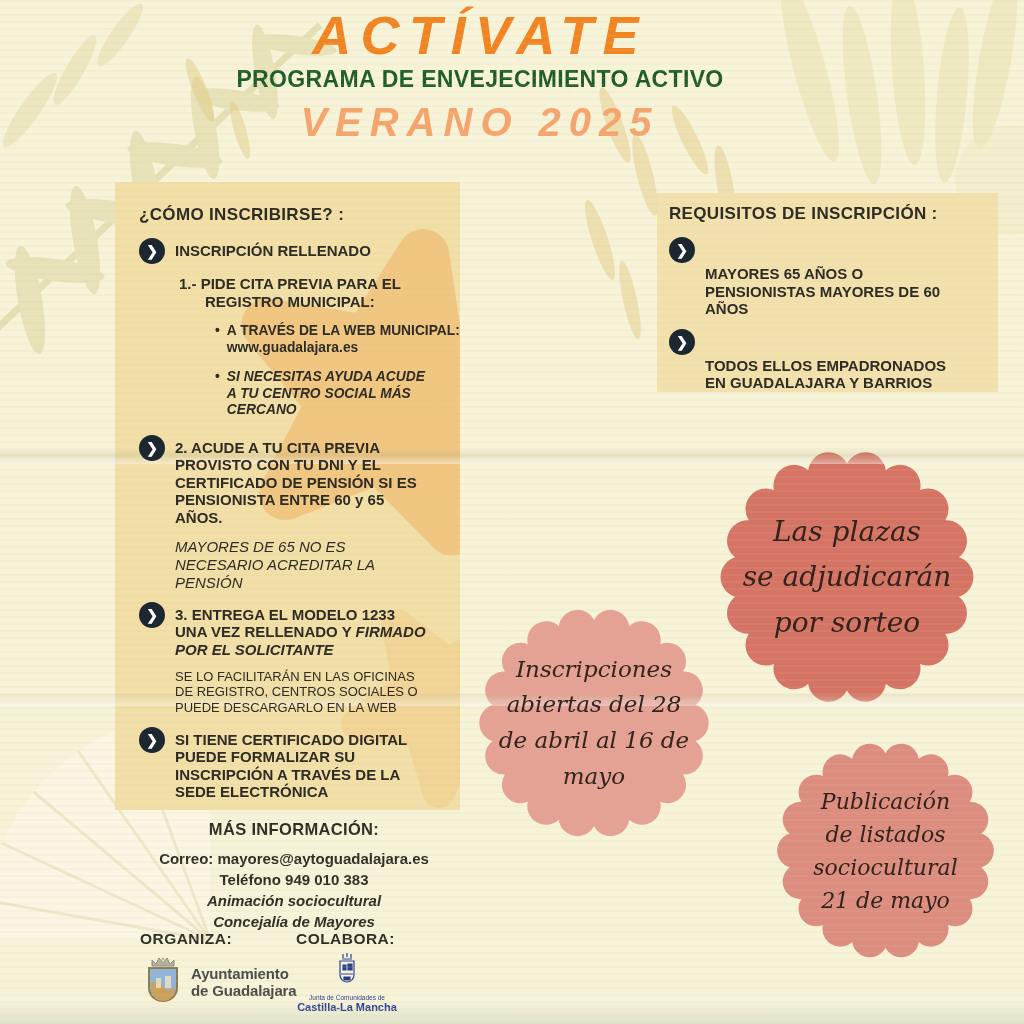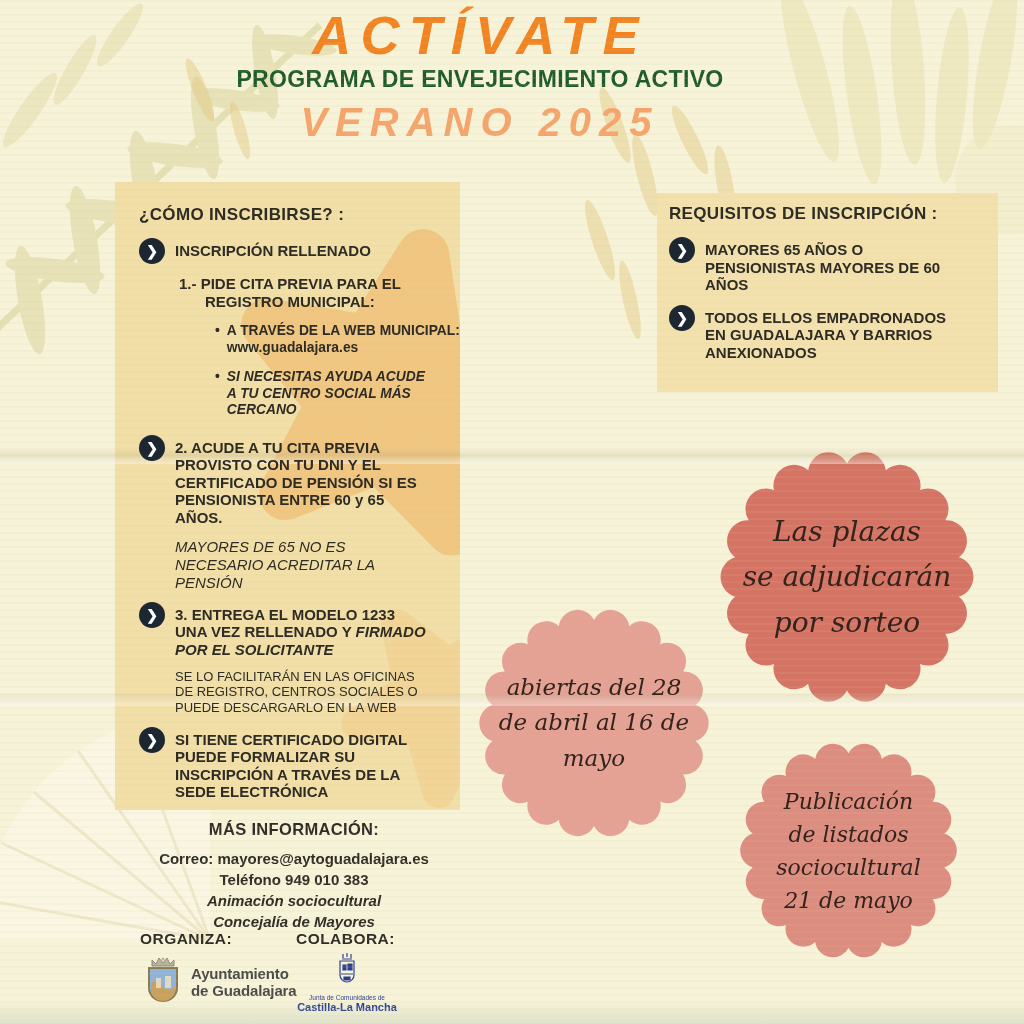--- a/index.html
+++ b/index.html
@@ -38,21 +38,21 @@
                  padding:11px 12px 0 12px; overflow:hidden; }
   .panel .content { position:relative; z-index:1; }
   .panel-star { position:absolute; left:0; top:0; z-index:0; }
 
   .phead { font-size:17px; font-weight:bold; letter-spacing:.02em; margin:0 0 13px 0; }
   .row { display:flex; gap:10px; margin-bottom:11px; }
   .bullet { flex:0 0 26px; width:26px; height:26px; border-radius:50%; background:#1d2731;
             color:#ffffff; display:flex; align-items:center; justify-content:center;
             font-size:14px; font-weight:bold; line-height:1; }
   .btxt { font-size:15px; font-weight:bold; line-height:1.17; width:252px; padding-top:4px; }
-  .panel-right .btxt { width:266px; font-size:15px; }
+  .panel-right .btxt { width:266px; font-size:15px;margin-top:24px; }
   .step { margin-left:40px; width:250px; font-size:15px; font-weight:bold; line-height:1.17;
           text-indent:-26px; padding-left:26px; margin-bottom:13px; }
   .subrow { display:flex; gap:7px; margin-left:76px; width:236px; margin-bottom:13px;
             font-size:13.8px; font-weight:bold; line-height:1.2; }
   .subrow .dot { flex:0 0 auto; }
   .nowrap { white-space:nowrap; }
   .note { margin-left:36px; width:250px; font-size:15px; font-weight:normal; font-style:italic;
           line-height:1.2; margin-bottom:10px; }
   .para { margin-left:36px; width:250px; font-size:13px; font-weight:normal; line-height:1.17;
           margin-bottom:12px; }
@@ -61,21 +61,21 @@
   
   .badge { position:absolute; }
   .badge svg { position:absolute; left:0; top:0; width:100%; height:100%; }
   .badge .lines { position:absolute; inset:0; z-index:1; display:flex; flex-direction:column;
                   align-items:center; justify-content:center; text-align:center;
                   font-family:"DejaVu Serif", serif; font-style:italic; color:#33231d; }
   .badge-sorteo      { left:718px; top:448px; width:258px; height:258px; }
   .badge-sorteo .lines      { font-size:28px; line-height:1.62; }
   .badge-plazo       { left:474px; top:606px; width:240px; height:234px; }
   .badge-plazo .lines       { font-size:23px; line-height:1.55; }
-  .badge-publicacion { left:738px; top:740px; width:221px; height:221px; }
+  .badge-publicacion { left:775px; top:740px; width:221px; height:221px; }
   .badge-publicacion .lines { font-size:22px; line-height:1.5; }
 
   
   .info { position:absolute; left:108px; top:820px; width:372px; text-align:center; color:#2e2c25; }
   .info .ih { font-size:16.5px; font-weight:bold; letter-spacing:.02em; margin-bottom:9px; }
   .info .il { font-size:15px; font-weight:bold; line-height:1.4; }
   .info .it { font-style:italic; }
 
   .flabel { position:absolute; font-size:15.5px; font-weight:bold; letter-spacing:.03em; color:#2e2c25; }
   .org-label { left:140px; top:930px; }
@@ -243,20 +243,21 @@
       <span>se adjudicarán</span>
       <span>por sorteo</span>
     </div>
   </div>
 
   <div class="badge badge-plazo">
     <svg viewBox="0 0 200 200">
       <path fill="#e4a194" d="M100.0,12.0A16,16 0 0 1 130.1,17.3A16,16 0 0 1 156.6,32.6A16,16 0 0 1 176.2,56.0A16,16 0 0 1 186.7,84.7A16,16 0 0 1 186.7,115.3A16,16 0 0 1 176.2,144.0A16,16 0 0 1 156.6,167.4A16,16 0 0 1 130.1,182.7A16,16 0 0 1 100.0,188.0A16,16 0 0 1 69.9,182.7A16,16 0 0 1 43.4,167.4A16,16 0 0 1 23.8,144.0A16,16 0 0 1 13.3,115.3A16,16 0 0 1 13.3,84.7A16,16 0 0 1 23.8,56.0A16,16 0 0 1 43.4,32.6A16,16 0 0 1 69.9,17.3A16,16 0 0 1 100.0,12.0Z"></path>
     </svg>
     <div class="lines">
+      <span>Inscripciones</span>
       <span>abiertas del 28</span>
       <span>de abril al 16 de</span>
       <span>mayo</span>
     </div>
   </div>
 
   <div class="badge badge-publicacion">
     <svg viewBox="0 0 200 200">
       <path fill="#dc8d7f" d="M100.0,12.0A16,16 0 0 1 130.1,17.3A16,16 0 0 1 156.6,32.6A16,16 0 0 1 176.2,56.0A16,16 0 0 1 186.7,84.7A16,16 0 0 1 186.7,115.3A16,16 0 0 1 176.2,144.0A16,16 0 0 1 156.6,167.4A16,16 0 0 1 130.1,182.7A16,16 0 0 1 100.0,188.0A16,16 0 0 1 69.9,182.7A16,16 0 0 1 43.4,167.4A16,16 0 0 1 23.8,144.0A16,16 0 0 1 13.3,115.3A16,16 0 0 1 13.3,84.7A16,16 0 0 1 23.8,56.0A16,16 0 0 1 43.4,32.6A16,16 0 0 1 69.9,17.3A16,16 0 0 1 100.0,12.0Z"></path>
     </svg>

